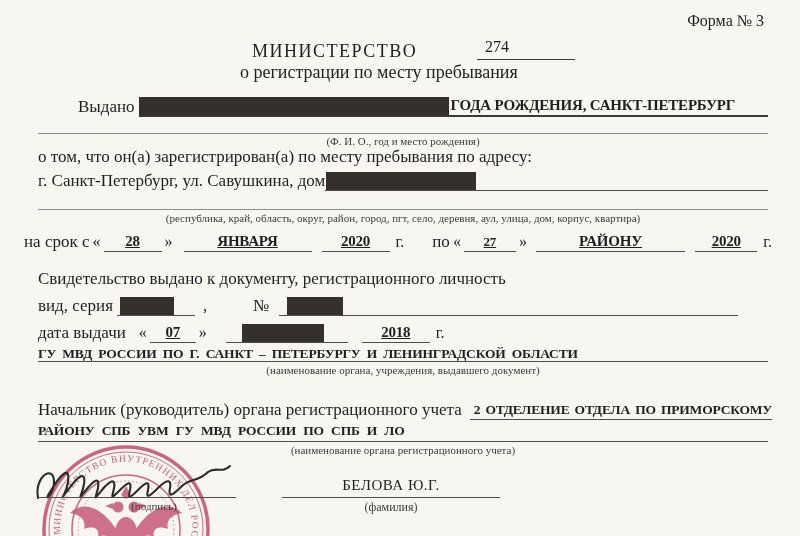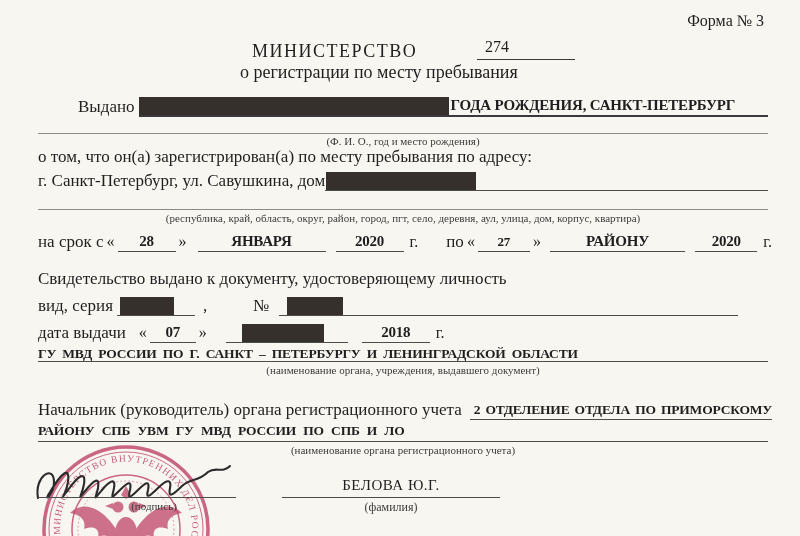--- a/index.html
+++ b/index.html
@@ -11,21 +11,21 @@
     color:#1f1f1f;
   }
   .abs { position:absolute; }
   .row { position:absolute; display:flex; align-items:flex-end; }
   .lbl { font-size:17px; white-space:nowrap; }
   .cell {
     border-bottom:1.5px solid #4d4d4d;
     display:flex; align-items:flex-end;
     height:22px;
   }
-  .cell.center { justify-content:center; }
+  .cell.center { justify-content:center;text-decoration:underline; }
   .boldval {
     font-weight:bold; font-size:14px; line-height:19px;
     white-space:nowrap; letter-spacing:-0.2px;
   }
   .redact { display:inline-block; background:#35302b; height:18px; }
   .caption {
     position:absolute; left:38px; right:32px;
     text-align:center; font-size:11px; color:#3c3c3c; white-space:nowrap;
   }
   .hline { position:absolute; border-top:1px solid #8a8a8a; }
@@ -58,38 +58,38 @@
 <div class="abs lbl" style="left:38px; top:147px;">о том, что он(а) зарегистрирован(а) по месту пребывания по адресу:</div>
 <div class="row" style="left:38px; top:169px; right:32px;">
   <span class="lbl">г. Санкт-Петербург, ул. Савушкина, дом</span>
   <span class="cell" style="flex:1;">
     <span class="redact" style="width:150px; margin-left:1px;"></span>
   </span>
 </div>
 <div class="hline" style="left:38px; right:32px; top:209px;"></div>
 <div class="caption" style="top:212px;">(республика, край, область, округ, район, город, пгт, село, деревня, аул, улица, дом, корпус, квартира)</div>
 
-<div class="row" style="left:38px; top:232px; right:28px;align-items:center;">
+<div class="row" style="left:24px; top:232px; right:28px;align-items:center;">
   <span class="lbl">на срок с</span>
   <span class="q">«</span>
   <span class="cell center boldval" style="width:58px; height:20px; font-size:15px;">28</span>
   <span class="q">»</span>
   <span class="cell center boldval" style="width:128px; height:20px; font-size:15px; margin-left:8px;">ЯНВАРЯ</span>
   <span class="cell center boldval" style="width:68px; height:20px; font-size:15px; margin-left:10px;">2020</span>
   <span class="ysfx">г.</span>
   <span class="lbl" style="margin-left:28px;">по</span>
   <span class="q">«</span>
   <span class="cell center boldval" style="width:52px; height:20px; font-size:13px;">27</span>
   <span class="q">»</span>
   <span class="cell center boldval" style="flex:1; height:20px; font-size:15px; margin-left:6px;">РАЙОНУ</span>
   <span class="cell center boldval" style="width:62px; height:20px; font-size:15px; margin-left:10px;">2020</span>
   <span class="ysfx">г.</span>
 </div>
 
-<div class="abs lbl" style="left:38px; top:269px;">Свидетельство выдано к документу, удостоверяющему личность</div>
+<div class="abs lbl" style="left:38px; top:269px;">Свидетельство выдано к документу, регистрационного личность</div>
 
 <div class="row" style="left:38px; top:294px; right:62px;">
   <span class="lbl">вид</span>
   <span class="lbl">, серия</span>
   <span class="cell" style="width:78px; margin-left:4px;">
     <span class="redact" style="width:54px; margin-left:3px;"></span>
   </span>
   <span class="lbl" style="margin-left:8px;">,</span>
   <span class="lbl" style="margin-left:46px;">№</span>
   <span class="cell" style="flex:1; margin-left:10px;">

